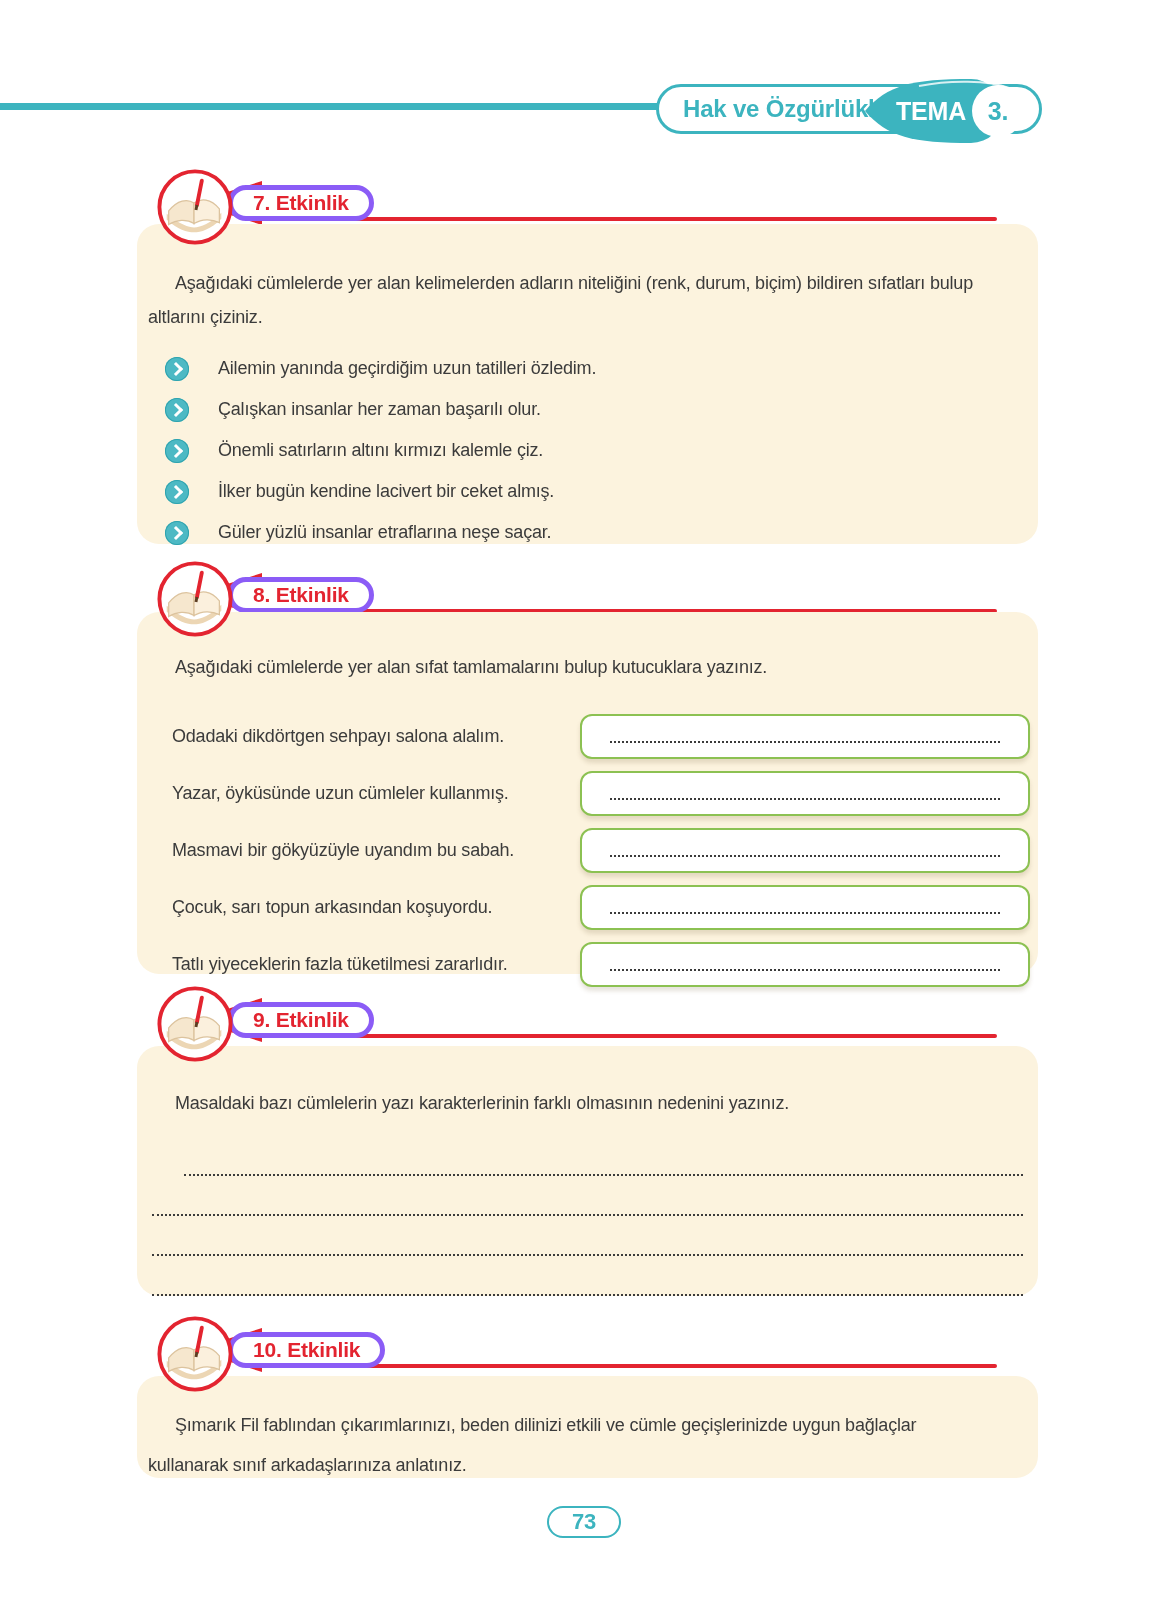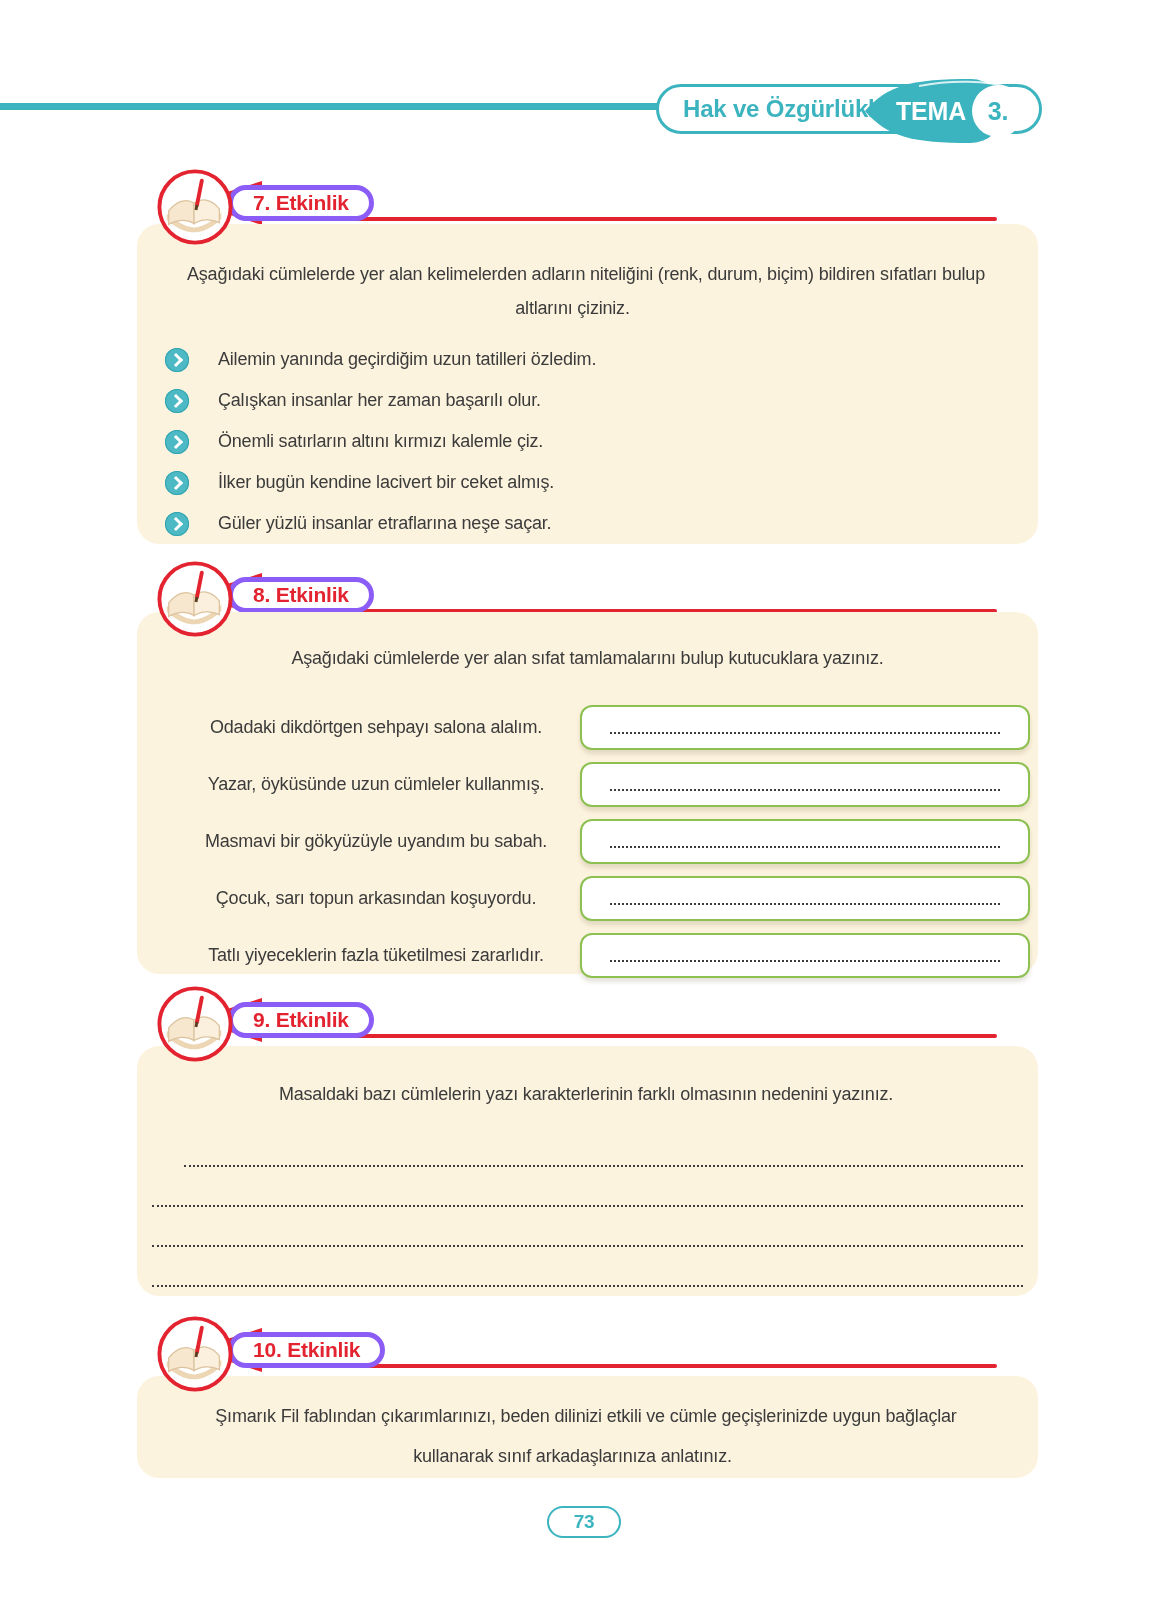--- a/index.html
+++ b/index.html
@@ -20,21 +20,21 @@
   .act-hdr{position:absolute;left:0;width:1040px;height:86px;}
   .act-icon{position:absolute;left:156px;top:3px;width:78px;height:78px;z-index:4;}
   .act-wedge{position:absolute;left:212px;top:16px;width:50px;height:44px;background:#e32430;z-index:1;
     -webkit-clip-path:polygon(0 36%,100% 0,100% 100%,0 64%);clip-path:polygon(0 36%,100% 0,100% 100%,0 64%);}
   .act-pill{position:absolute;left:228px;top:20px;height:36px;background:#fff;border:5px solid #8b5cf6;
     border-radius:20px;box-sizing:border-box;display:flex;align-items:center;padding:0 20px;z-index:2;}
   .act-pill span{color:#e32430;font-weight:bold;font-size:21px;white-space:nowrap;}
   .act-line{position:absolute;left:252px;top:52px;height:4px;background:#e32430;z-index:0;border-radius:2px;}
   
   .box{position:absolute;left:137px;width:901px;background:#fcf3de;border-radius:22px;box-sizing:border-box;
-       padding:7px 11px;z-index:2;text-align:center;}
+       padding:16px 11px;z-index:2;}
   .para{margin:0;padding:0 30px 0 0;text-indent:27px;font-size:18px;line-height:34px;}
   
   .blist{margin:14px 0 0 0;padding:0;list-style:none;}
   .blist li{height:41px;display:flex;align-items:center;padding-left:17px;gap:19px;}
   .bullet{width:24px;height:24px;border-radius:50%;background:#4db9c4;flex:0 0 24px;margin-right:10px;
     display:flex;align-items:center;justify-content:center;box-shadow:inset 0 0 0 1px #2fa3ae;}
   .chev{width:7px;height:7px;border-right:3px solid #fff;border-top:3px solid #fff;transform:rotate(45deg);margin-left:-3px;}
   .bl-text{font-size:18px;}
   
   .rows{margin-top:30px;}
@@ -42,21 +42,21 @@
   .row-sentence{flex:1;font-size:18px;padding-left:24px;}
   .ansbox{width:450px;height:45px;background:#fff;border:2px solid #8cc152;border-radius:12px;box-sizing:border-box;
     display:flex;align-items:center;box-shadow:0 4px 4px rgba(120,100,60,0.18);}
   .ansbox .dots{flex:1;margin:0 28px;border-bottom:2.5px dotted #3b3b3b;transform:translateY(5px);}
   
   .ans-line{border-bottom:2px dotted #3b3b3b;height:0;margin:38px 4px 0 4px;}
   .ans-line.first{margin:54px 4px 0 36px;}
   
   .page-num{position:absolute;left:547px;top:1506px;width:74px;height:32px;border:2.5px solid #3cb4bf;
     border-radius:17px;box-sizing:border-box;display:flex;align-items:center;justify-content:center;
-    color:#3cb4bf;font-weight:bold;font-size:19px;background:#fff;}
+    color:#3cb4bf;font-weight:bold;font-size:22px;background:#fff;}
 </style>
 </head>
 <body>
 
 <div class="page">
 
   <div class="hdr-line"></div>
   <div class="hdr-pill">
     <span class="hdr-title">Hak ve Özgürlükler</span>
     <svg class="hdr-badge" viewBox="0 0 186 74">

